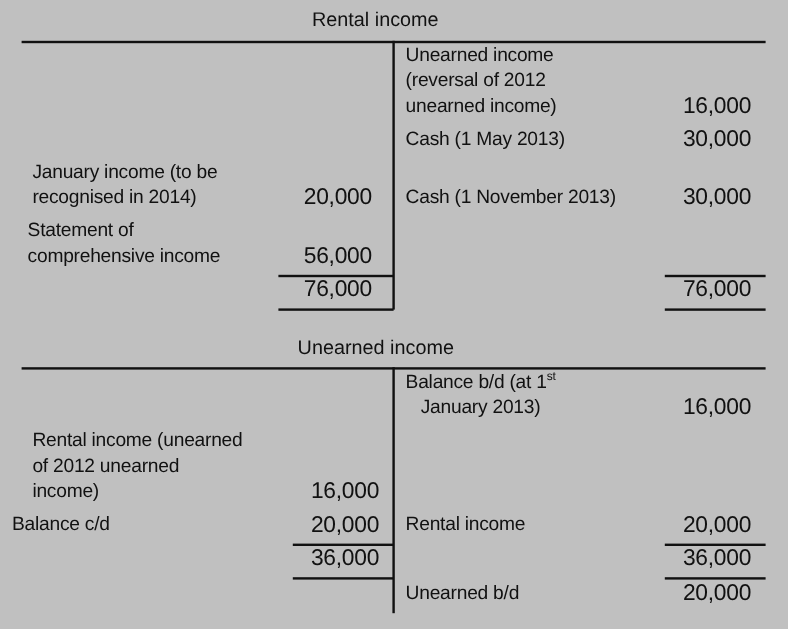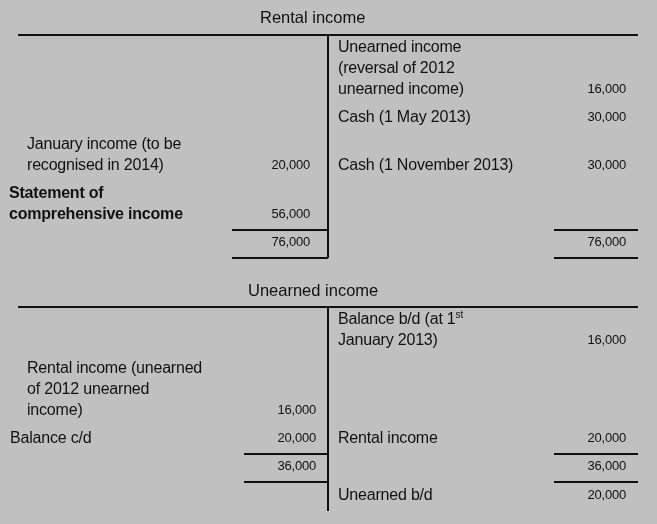--- a/index.html
+++ b/index.html
@@ -9,21 +9,21 @@
     position: relative;
     overflow: hidden;
     font-family: "Liberation Sans", "DejaVu Sans", sans-serif;
     font-size: 16px;
     color: #111;
   }
   .title { position: absolute; font-size: 16.5px; white-space: nowrap; }
   .hline { position: absolute; height: 1.5px; background: #111; }
   .vline { position: absolute; width: 1.5px; background: #111; }
   .txt { position: absolute; line-height: 21px; font-size: 16px; letter-spacing: -0.2px; }
-  .num { position: absolute; line-height: 21px; font-size: 13px; text-align: right; letter-spacing: -0.2px; }
+  .num { position: absolute; line-height: 21px; font-size: 19px; text-align: right; letter-spacing: -0.2px; }
   sup { font-size: 10px; vertical-align: 6px; line-height: 0; }
 </style>
 </head>
 <body>
 
 <div>
   <div class="title" style="left:260px; top:8px;">Rental income</div>
   <div class="hline" style="left:18px; top:34px; width:620px;"></div>
   <div class="vline" style="left:327px; top:34px; height:224px;"></div>
 
@@ -39,41 +39,41 @@
 
   <div class="txt" style="left:338px; top:154px;">Cash (1 November 2013)</div>
   <div class="num" style="right:31px; top:154px;">30,000</div>
 
   <div class="txt" style="left:27px; top:133px;">
     <div>January income  (to be</div>
     <div>recognised in 2014)</div>
   </div>
   <div class="num" style="right:347px; top:154px;">20,000</div>
 
-  <div class="txt" style="left:9px; top:182px;font-weight:bold;">
+  <div class="txt" style="left:23px; top:182px;">
     <div>Statement of</div>
     <div>comprehensive income</div>
   </div>
   <div class="num" style="right:347px; top:203px;">56,000</div>
 
   <div class="hline" style="left:232px; top:229px; width:96px;"></div>
   <div class="num" style="right:347px; top:231px;">76,000</div>
   <div class="hline" style="left:232px; top:257px; width:96px;"></div>
 
   <div class="hline" style="left:554px; top:229px; width:84px;"></div>
   <div class="num" style="right:31px; top:231px;">76,000</div>
   <div class="hline" style="left:554px; top:257px; width:84px;"></div>
 </div>
 
 <div>
   <div class="title" style="left:248px; top:281px;">Unearned income</div>
   <div class="hline" style="left:18px; top:306px; width:620px;"></div>
   <div class="vline" style="left:327px; top:306px; height:205px;"></div>
 
-  <div class="txt" style="left:338px; top:308px;">
+  <div class="txt" style="left:338px; top:308px;text-align:center;">
     <div><span>Balance b/d (at 1</span><sup>st</sup></div>
     <div>January 2013)</div>
   </div>
   <div class="num" style="right:31px; top:329px;">16,000</div>
 
   <div class="txt" style="left:338px; top:427px;">Rental income</div>
   <div class="num" style="right:31px; top:427px;">20,000</div>
 
   <div class="txt" style="left:27px; top:357px;">
     <div>Rental income (unearned</div>

